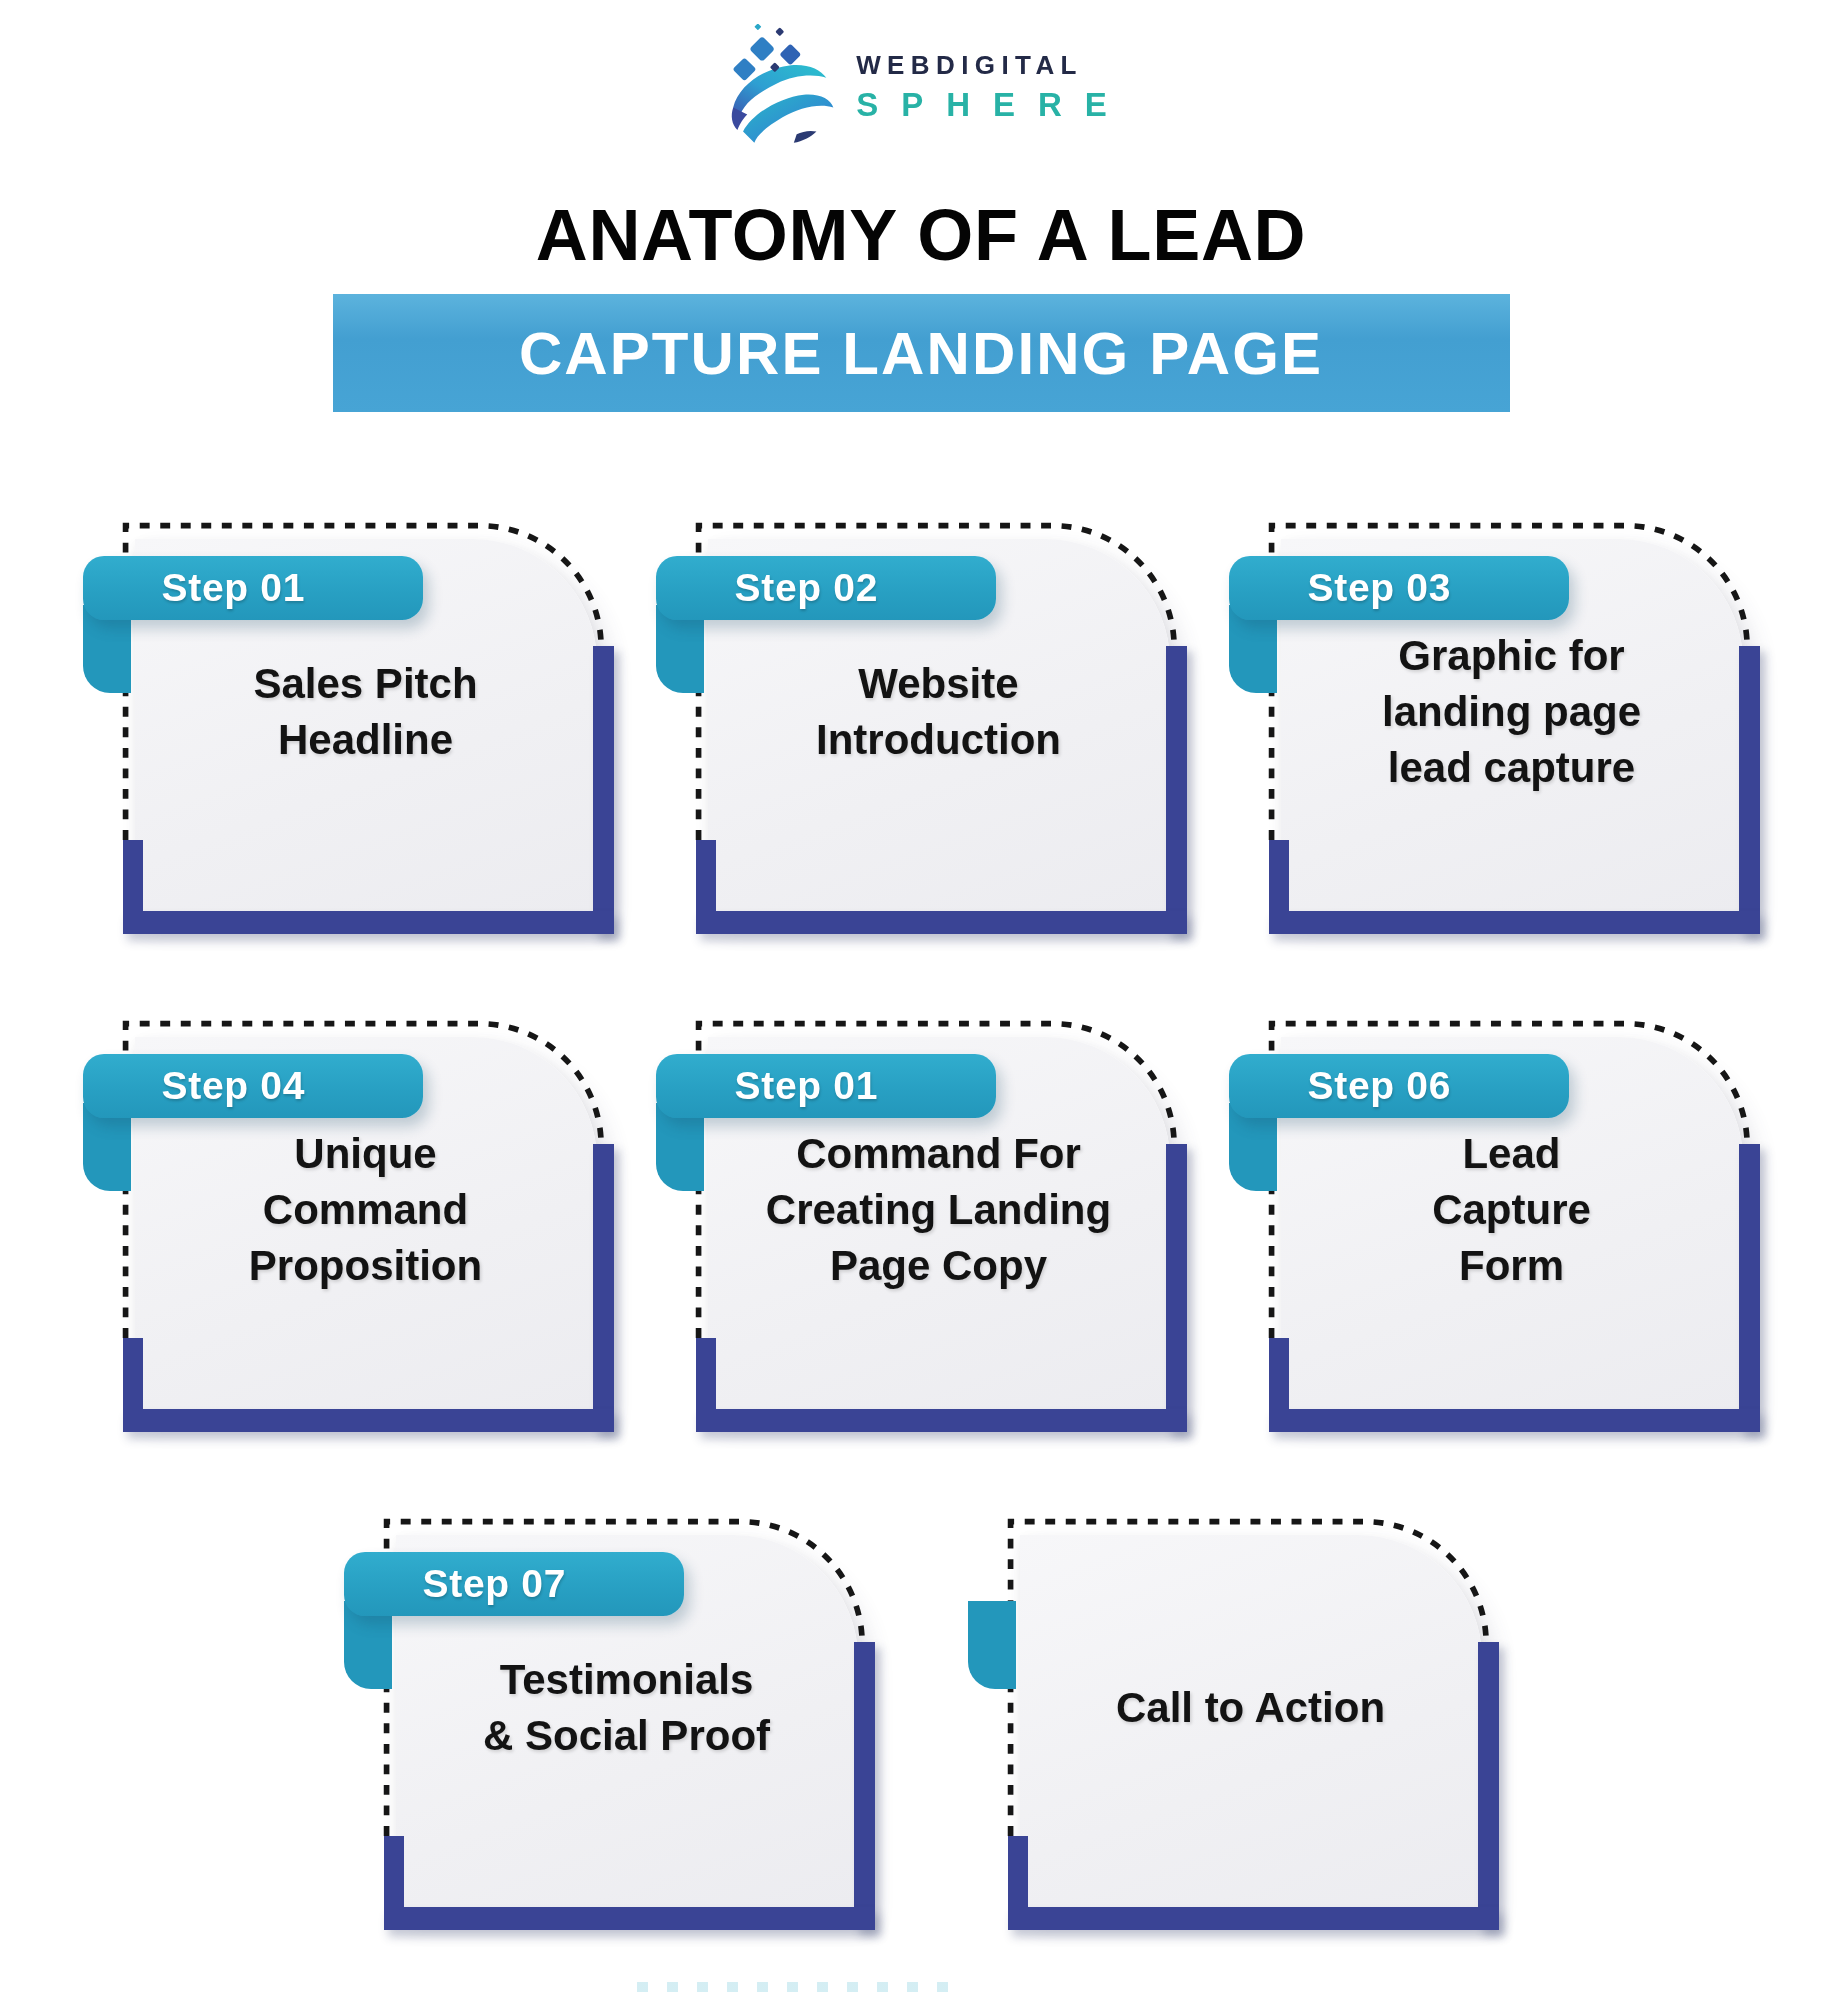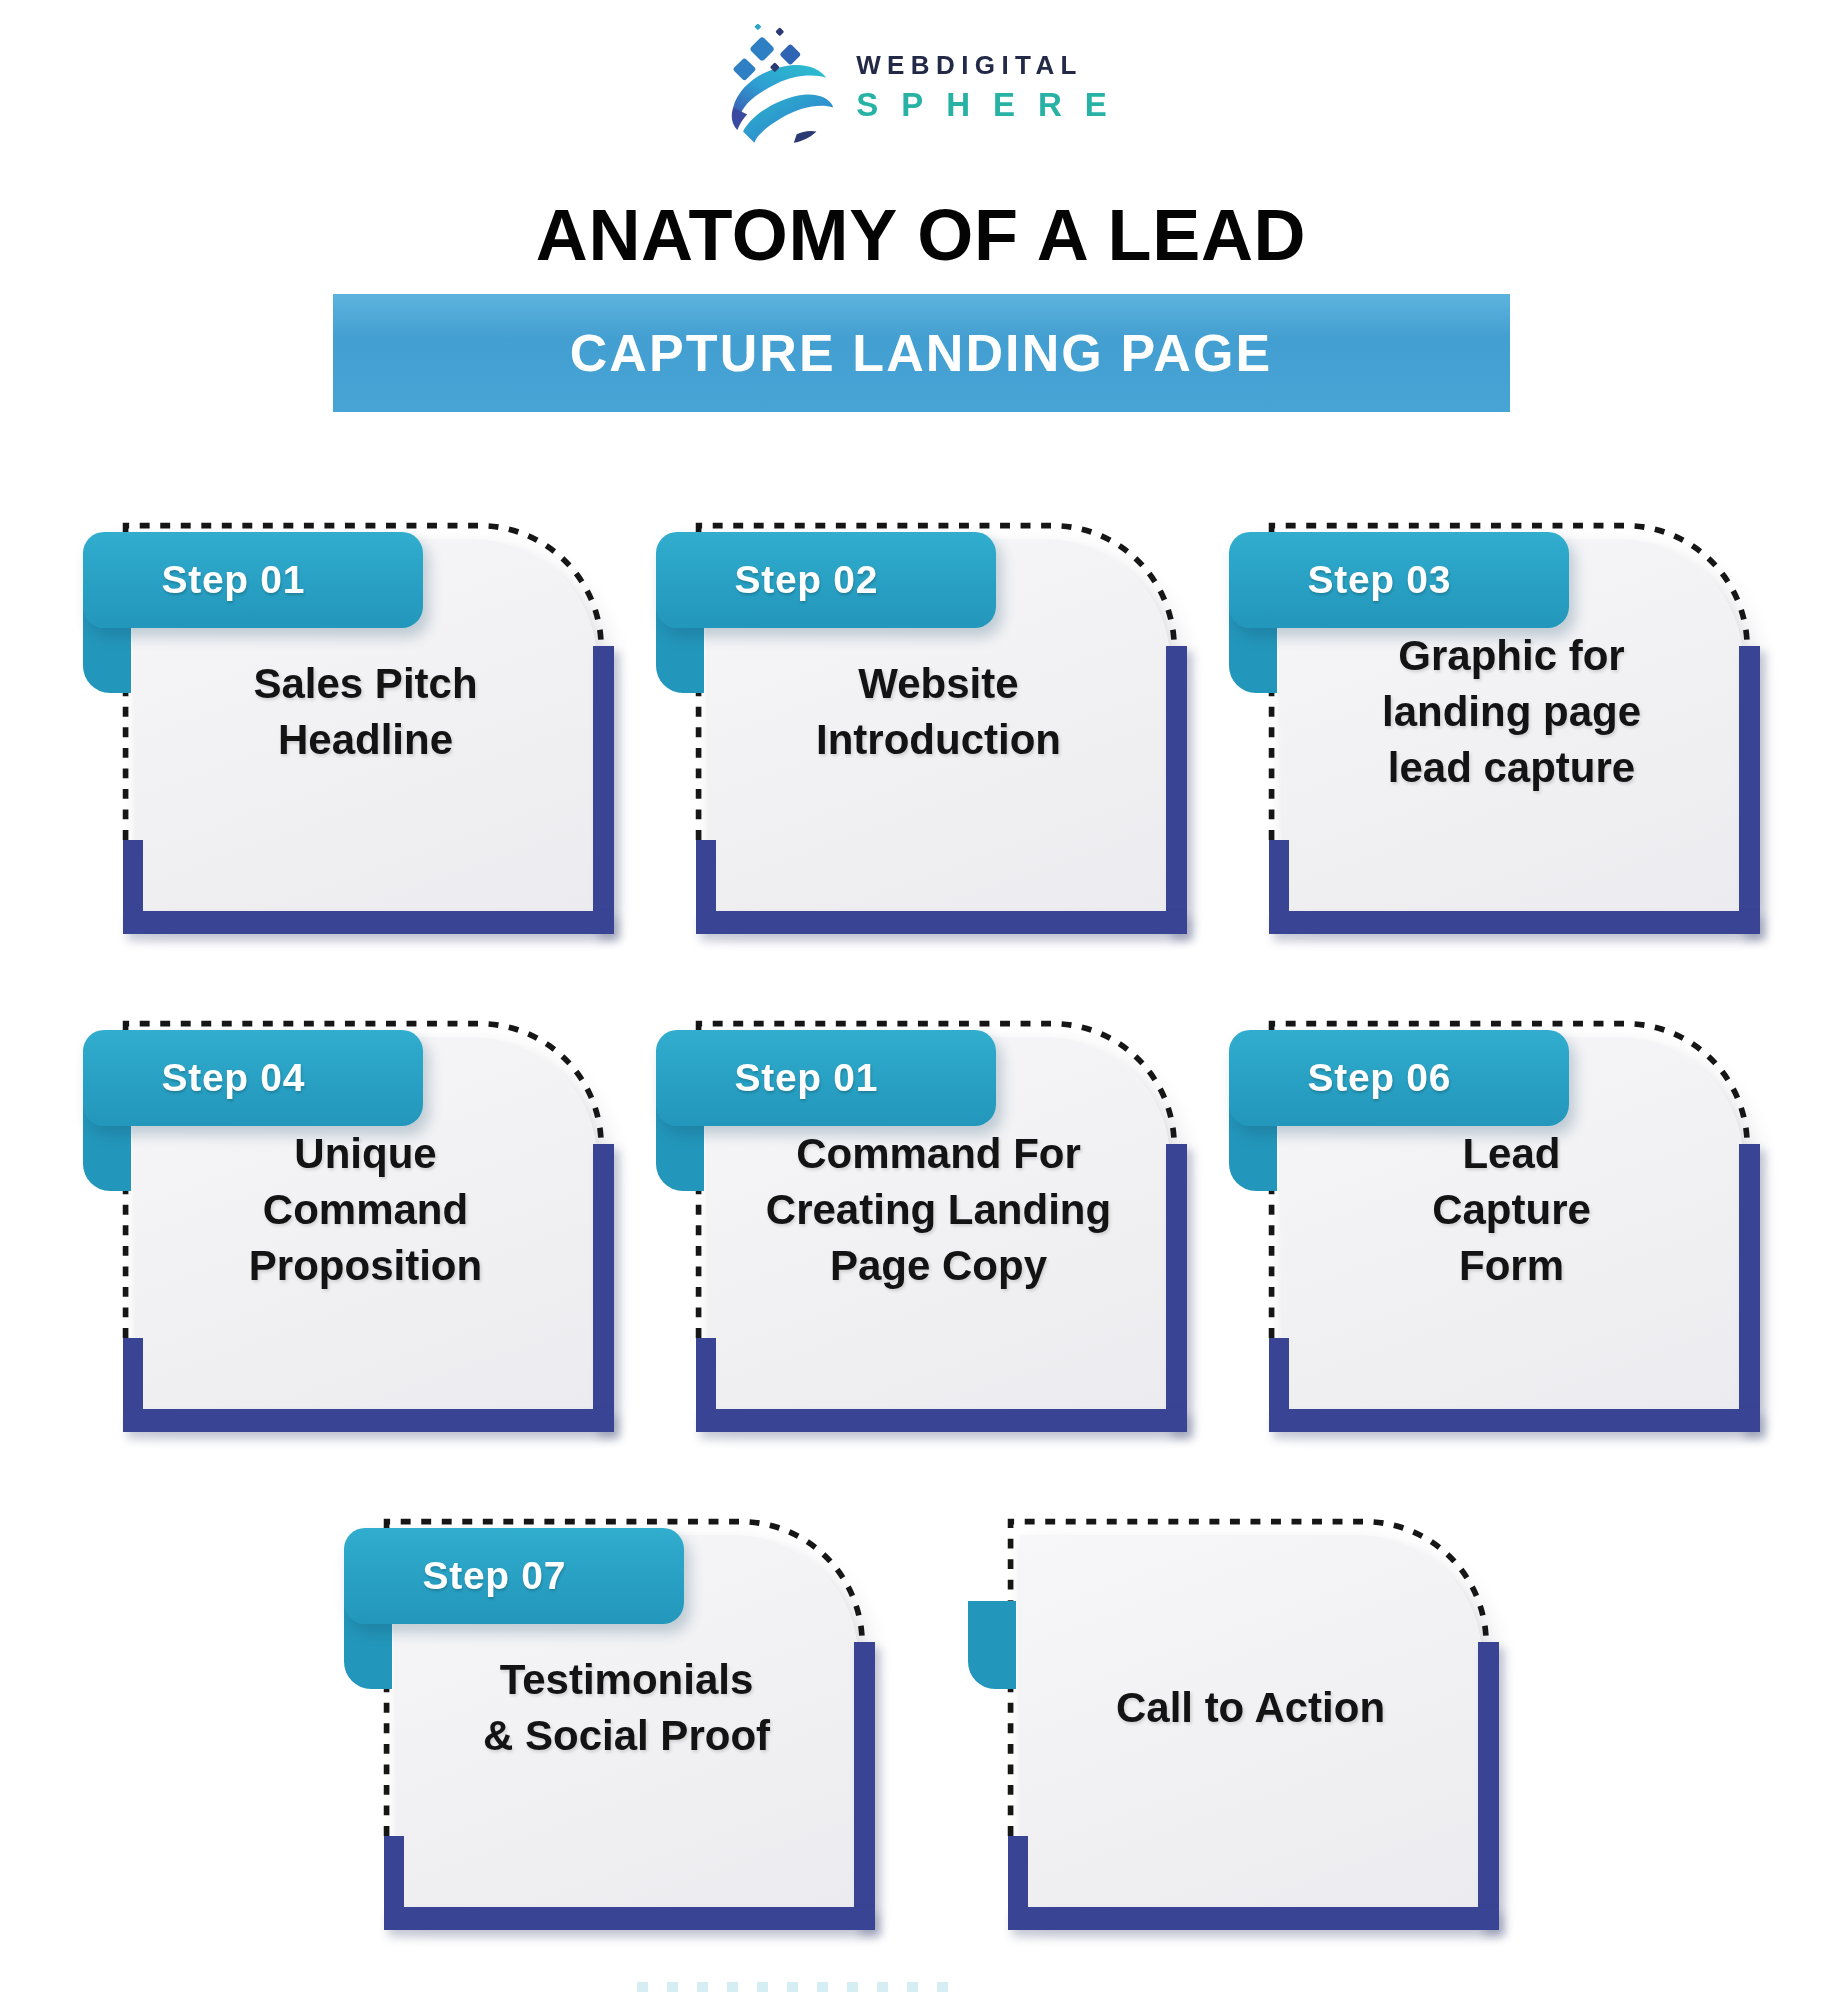--- a/index.html
+++ b/index.html
@@ -23,21 +23,21 @@
   .main-title{
     margin:44px 0 0;text-align:center;
     font-size:72px;font-weight:900;letter-spacing:0.7px;color:#040404;
   }
   .title-bar{
     width:1177px;height:118px;margin:18.4px auto 0;
     background:linear-gradient(180deg,#5cb3dd 0%,#439fd1 38%,#47a4d5 100%);
     display:flex;align-items:center;justify-content:center;
   }
   .title-bar span{
-    font-size:52px;font-weight:900;color:#ffffff;letter-spacing:2.1px;
+    font-size:60px;font-weight:900;color:#ffffff;letter-spacing:2.1px;
   }
   
   .rows{margin-top:108px;}
   .row{display:flex;justify-content:center;gap:42px;}
   .row + .row{margin-top:84px;}
   .row.row-last{gap:93px;}
   
   .card{position:relative;width:531px;height:414px;flex:0 0 auto;}
   .card-dash{position:absolute;left:0;top:0;z-index:2;}
   .card-body{
@@ -58,21 +58,21 @@
   .navy-right{right:0;top:126px;width:20.5px;bottom:0;
     box-shadow:5.7px 5.7px 8.5px rgba(40,50,100,0.25);}
   .navy-bottom{left:40px;right:0;bottom:0;height:23.4px;
     box-shadow:4.2px 7px 10px rgba(40,50,100,0.25);}
   .navy-stub{left:40px;width:20.5px;bottom:0;height:94px;}
   .ribbon-flap{
     position:absolute;left:0;top:85px;width:48px;height:88px;
     background:#2397bb;border-radius:0 0 0 27px;z-index:4;
   }
   .ribbon{
-    position:absolute;left:0;top:12px;width:340px;height:96px;
+    position:absolute;left:0;top:36px;width:340px;height:64px;
     background:linear-gradient(180deg,#31adce 0%,#28a0c3 55%,#2397bb 100%);
     border-radius:21px;z-index:5;
     display:flex;align-items:center;
     box-shadow:5.7px 8.5px 14px rgba(20,70,100,0.24);
   }
   .ribbon-label{
     font-size:39px;font-weight:700;color:#ffffff;letter-spacing:0.7px;
     padding-left:79px;
     text-shadow:0.7px 2.1px 2.8px rgba(0,0,0,0.2);
   }

